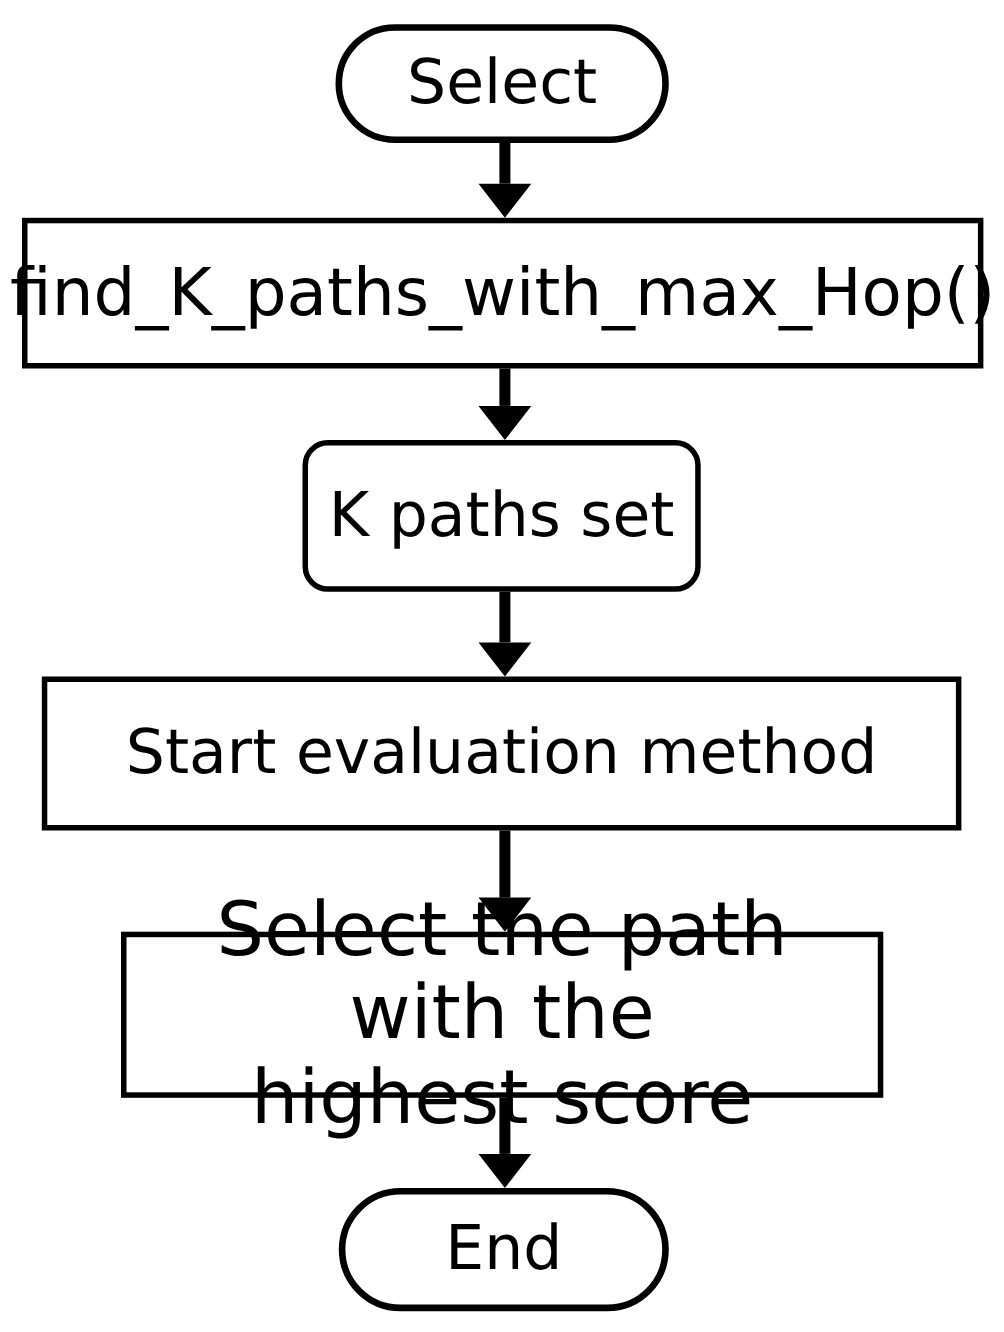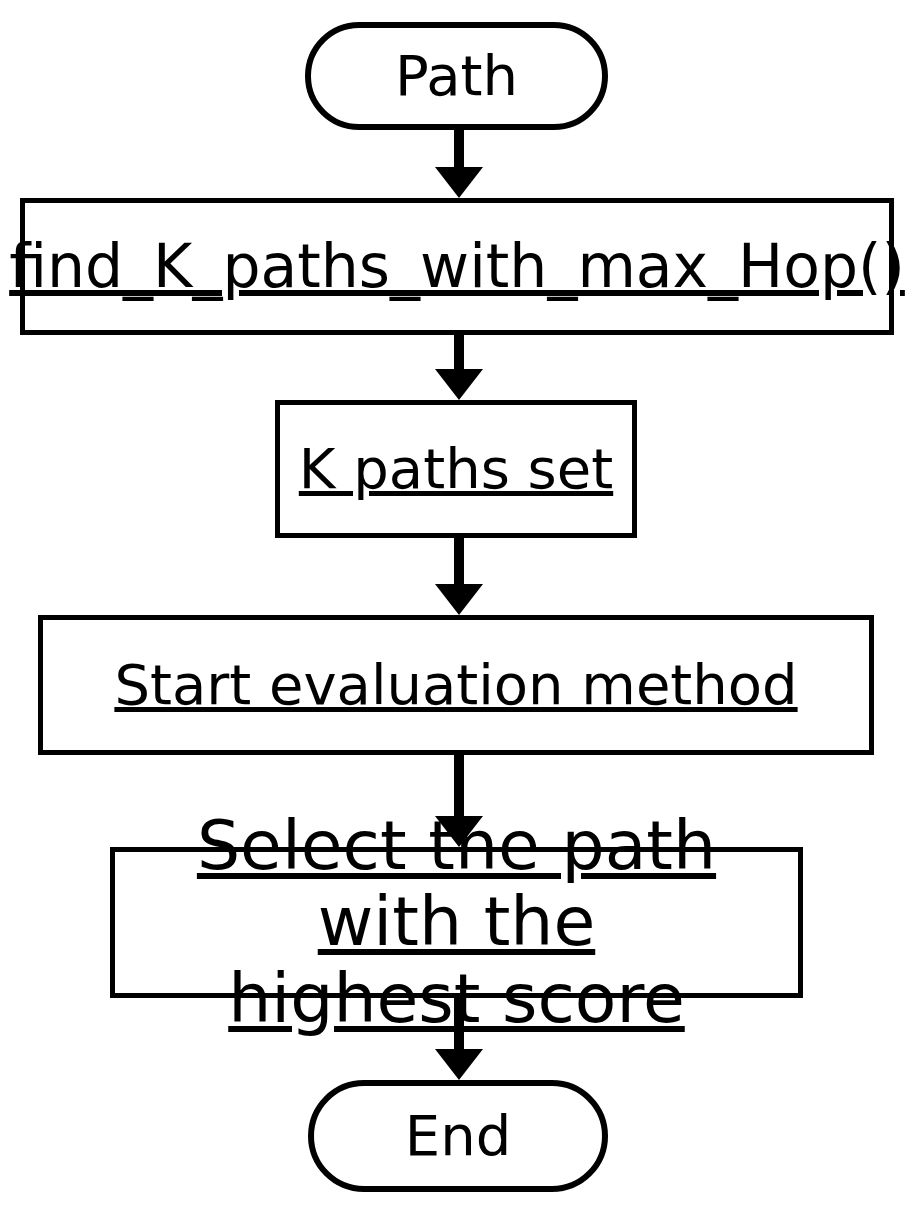--- a/index.html
+++ b/index.html
@@ -30,21 +30,20 @@
     line-height: 1.12;
     white-space: pre-line;
   }
   .node.terminator {
     border-width: 6px;
     border-radius: 9999px;
   }
   .node.process {
     border-width: 5px;
     border-radius: 0;
-    text-decoration: underline;
   }
   
   #node-start {
     left: 305px;
     top: 22px;
     width: 303px;
     height: 108px;
     font-size: 56px;
   }
   #node-find-k-paths {
@@ -53,20 +52,21 @@
     width: 874px;
     height: 137px;
     font-size: 60px;
   }
   #node-k-paths-set {
     left: 275px;
     top: 400px;
     width: 362px;
     height: 138px;
     font-size: 56px;
+    border-radius: 23px;
   }
   #node-path-evaluation {
     left: 38px;
     top: 615px;
     width: 836px;
     height: 140px;
     font-size: 56px;
   }
   #node-select-path {
     left: 110px;
@@ -123,21 +123,21 @@
 
   #connector-select-to-end { top: 998px; height: 82px; }
   #connector-select-to-end .stem { height: 51px; }
   #connector-select-to-end .head { top: 51px; }
 </style>
 </head>
 <body>
 
 <div id="flowchart-canvas">
 
-  <div class="node terminator" id="node-start">Path</div>
+  <div class="node terminator" id="node-start">Select</div>
 
   <div class="connector" id="connector-start-to-find">
     <div class="stem"></div>
     <div class="head"></div>
   </div>
 
   <div class="node process" id="node-find-k-paths">find_K_paths_with_max_Hop()</div>
 
   <div class="connector" id="connector-find-to-kpaths">
     <div class="stem"></div>

